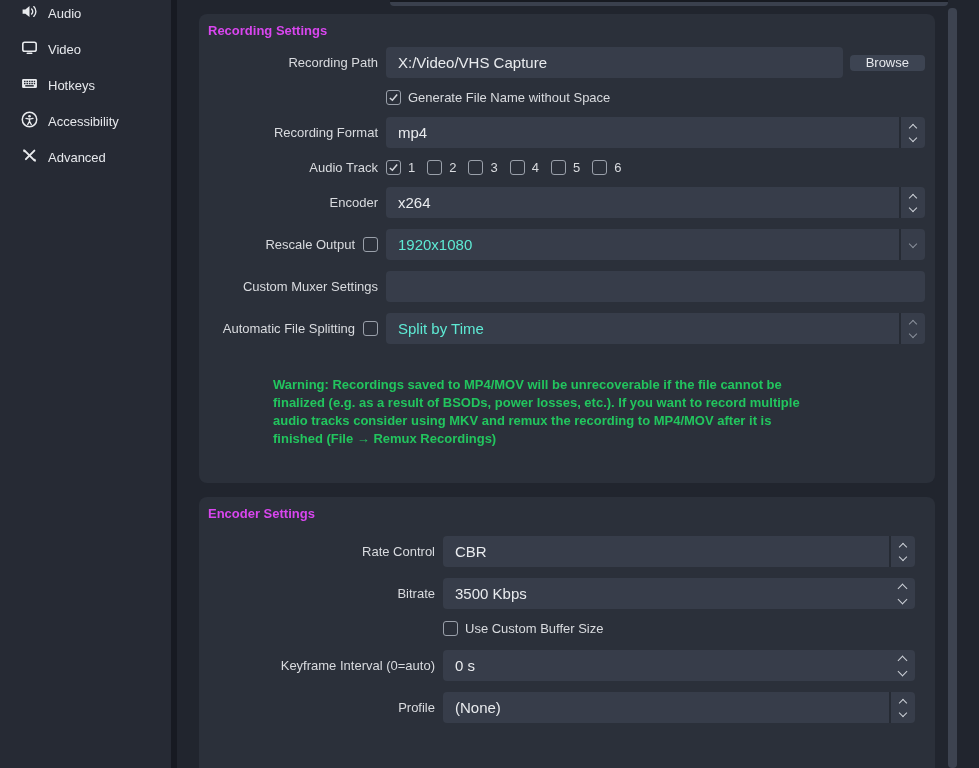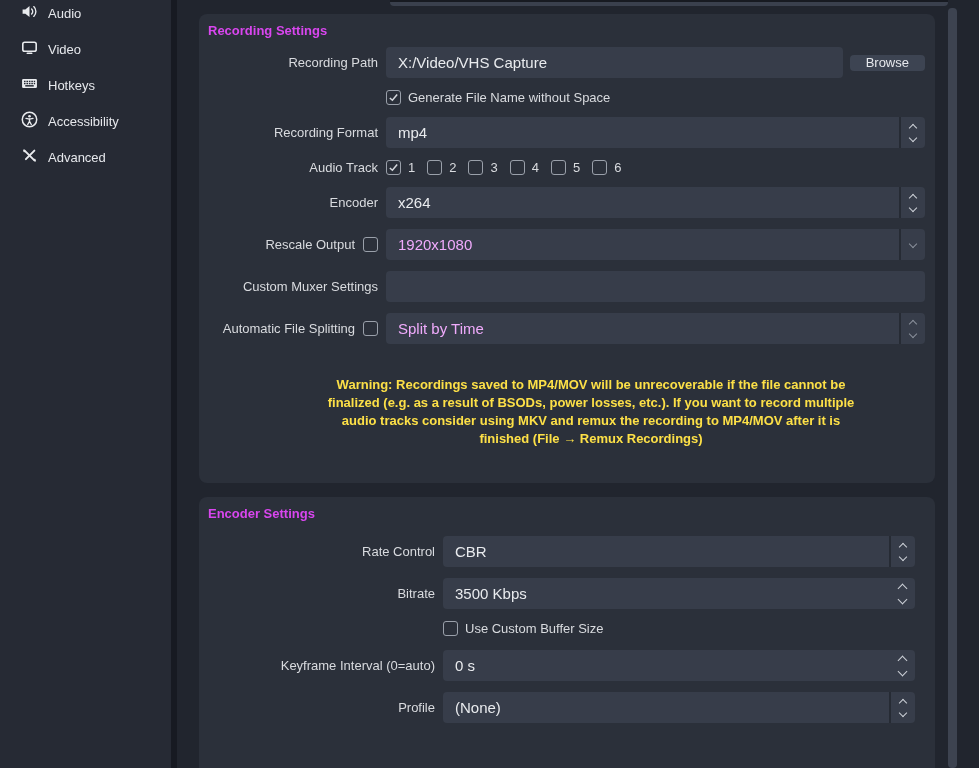--- a/index.html
+++ b/index.html
@@ -33,39 +33,39 @@
   .fieldcol { flex:1; display:flex; align-items:center; margin-right:10px; gap:7px; }
   .panel-enc .fieldcol { margin-right:20px;align-items:center; }
   
   .input, .combo, .spin {
     height:31px; background:#373d4a; border:none; border-radius:4px;
     color:#e9ebee; font-family:inherit; font-size:15px; width:100%;
     display:flex; align-items:center; overflow:hidden;
   }
   input.input { padding:0 12px; outline:none; }
   .combo .val, .spin .val { flex:1; padding-left:12px; }
-  .combo.disabled .val, .spin.disabled .val { color:#f0abfc; }
+  .combo.disabled .val, .spin.disabled .val { color:#5eead4; }
   .btncol { width:26px; align-self:stretch; display:flex; flex-direction:column; align-items:center; justify-content:center; gap:4px; }
   .combo .btncol { border-left:2px solid #262b34; }
   .chev { width:6px; height:6px; border:solid #ccd0d7; border-width:0 1.5px 1.5px 0; }
   .chev.up { transform:rotate(-135deg); margin-top:2px; }
   .chev.down { transform:rotate(45deg); margin-bottom:2px; }
   .spin .chev { width:7px; height:7px; }
   .disabled .chev { border-color:#8a909b; }
   .btn {
     height:16px; padding:0 16px; background:#3d4452; border:none; border-radius:4px;
     color:#e6e8ec; font-family:inherit; font-size:13px; cursor:pointer; flex:0 0 auto;
   }
   
   .cb { width:15px; height:15px; flex:0 0 auto; border:1px solid #9aa0aa; border-radius:3px; background:transparent;
         display:flex; align-items:center; justify-content:center; cursor:pointer; }
   .cb .tick { display:none; }
   .cb.on .tick { display:block; }
   .cbgroup { display:flex; align-items:center; gap:7px; margin-right:12px; }
-  .warning { margin:32px 8px 0 118px; font-weight:bold; color:#fde047; line-height:18px; width:548px;text-align:center; }
+  .warning { margin:32px 8px 0 74px; font-weight:bold; color:#22c55e; line-height:18px; width:548px; }
 </style>
 </head>
 <body>
 
 <div class="sidebar">
   <div class="nav-list">
     <div class="nav-item">
       <span>
         <svg width="17" height="17" viewBox="0 0 16 16">
             <path d="M1.5 6v4h2.6L8 13.2V2.8L4.1 6H1.5z" fill="#e9ebee"></path>

